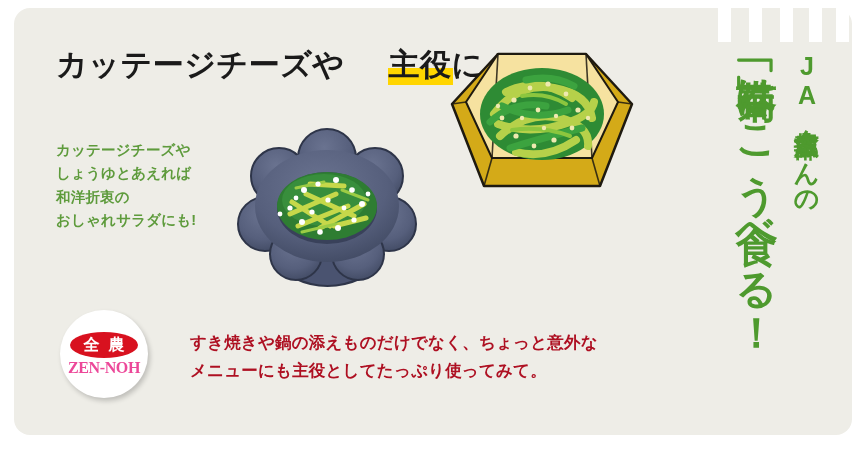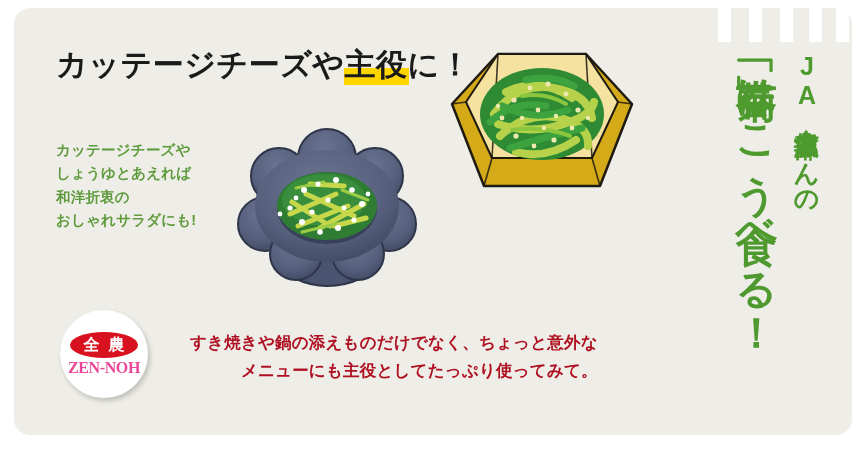--- a/index.html
+++ b/index.html
@@ -43,20 +43,21 @@
     font-size: 31px;
     font-weight: 700;
     color: #1A1A1A;
     letter-spacing: 0.5px;
     white-space: nowrap;
   }
   .hl-mark {
     position: relative;
     display: inline-block;
     z-index: 1;
+    margin-left: 44px;
   }
   .hl-mark::after {
     content: "";
     position: absolute;
     left: -1px;
     right: -1px;
     bottom: 1px;
     height: 17px;
     background: #FFD500;
     z-index: -1;
@@ -79,21 +80,20 @@
   .cap-red {
     position: absolute;
     left: 190px;
     top: 328px;
     color: #AE1022;
     font-weight: 700;
     font-size: 16.5px;
     line-height: 1.7;
     letter-spacing: 0.2px;
     white-space: pre-line;
-    text-align: right;
   }
 
   
   .logo {
     position: absolute;
     left: 60px;
     top: 310px;
     width: 88px;
     height: 88px;
     border-radius: 50%;

